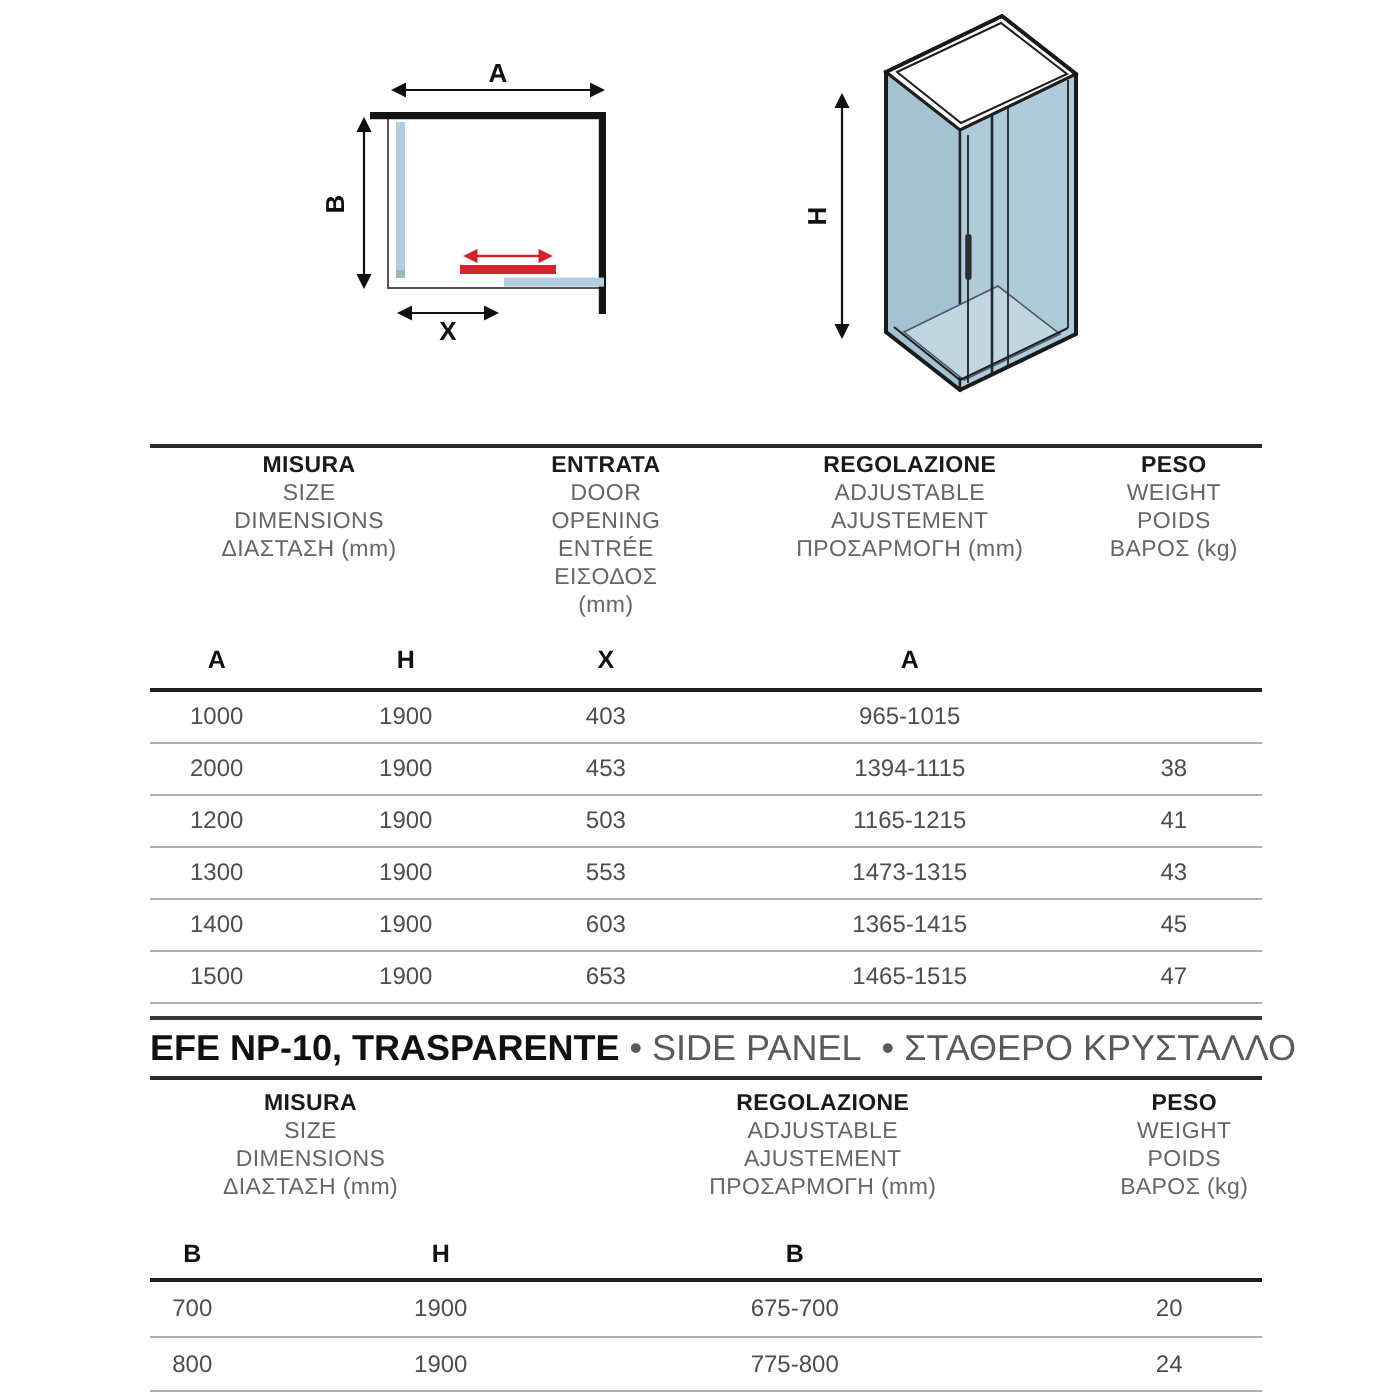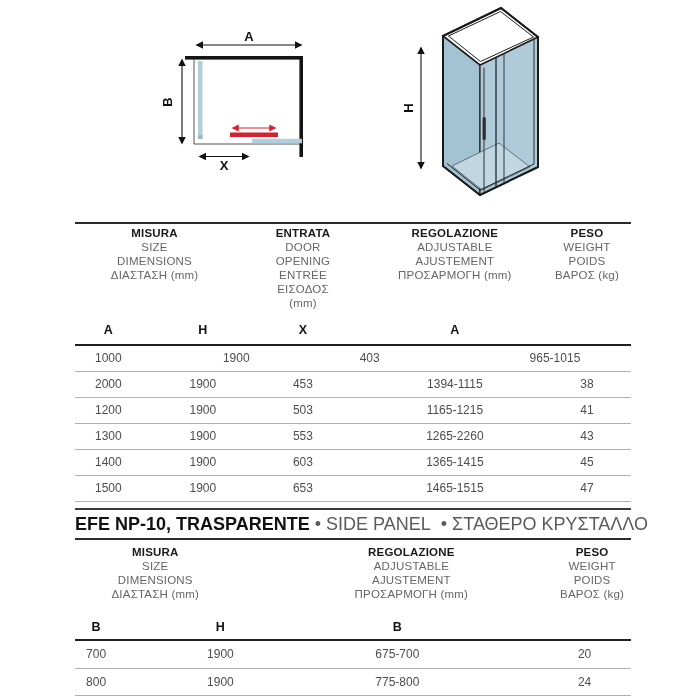--- a/index.html
+++ b/index.html
@@ -13,21 +13,21 @@
   .hrow{display:flex;border-top:2px solid #2b2b2b;padding-top:2px;}
   .t2 .hrow{padding-top:5px;}
   .hc{box-sizing:border-box;text-align:center;}
   .hl{font-size:11.5px;line-height:14px;color:#666;letter-spacing:.2px;}
   .hl.b{color:#1a1a1a;font-weight:bold;}
   
   .srow{display:flex;height:28px;line-height:28px;border-bottom:2px solid #1f1f1f;margin-top:6px;}
   .t2 .srow{height:24px;line-height:24px;margin-top:14px;}
   .sc{box-sizing:border-box;text-align:center;font-weight:bold;font-size:12.5px;color:#111;}
   
-  .drow{display:flex;height:25px;line-height:25px;border-bottom:1px solid #b0b0b0;justify-content:space-between;}
+  .drow{display:flex;height:25px;line-height:25px;border-bottom:1px solid #b0b0b0;}
   .t2 .drow{height:26.5px;line-height:26.5px;}
   .t2 .drow.last{border-bottom:2px solid #222;}
   .cell{box-sizing:border-box;text-align:center;font-size:12px;color:#4d4d4d;}
   .t1-bottom{border-top:2px solid #3a3a3a;margin-top:6px;height:0;}
   
   .t1 .w12{width:12%}.t1 .w22{width:22%}.t1 .w14{width:14%}.t1 .w34{width:34%}.t1 .w18{width:18%}
   .t1 .g34{width:34%}
   
   .t2 .w13{width:13%}.t2 .w29{width:29%}.t2 .w37{width:37%}.t2 .w21{width:21%}
   .t2 .g42{width:42%}
@@ -162,21 +162,21 @@
         <div class="cell w12">1200</div>
         <div class="cell w22">1900</div>
         <div class="cell w14">503</div>
         <div class="cell w34 pl37">1165-1215</div>
         <div class="cell w18 pl12">41</div>
       </div>
       <div class="drow">
         <div class="cell w12">1300</div>
         <div class="cell w22">1900</div>
         <div class="cell w14">553</div>
-        <div class="cell w34 pl37">1265-2260</div>
+        <div class="cell w34 pl37">1473-1315</div>
         <div class="cell w18 pl12">43</div>
       </div>
       <div class="drow">
         <div class="cell w12">1400</div>
         <div class="cell w22">1900</div>
         <div class="cell w14">603</div>
         <div class="cell w34 pl37">1365-1415</div>
         <div class="cell w18 pl12">45</div>
       </div>
       <div class="drow">

